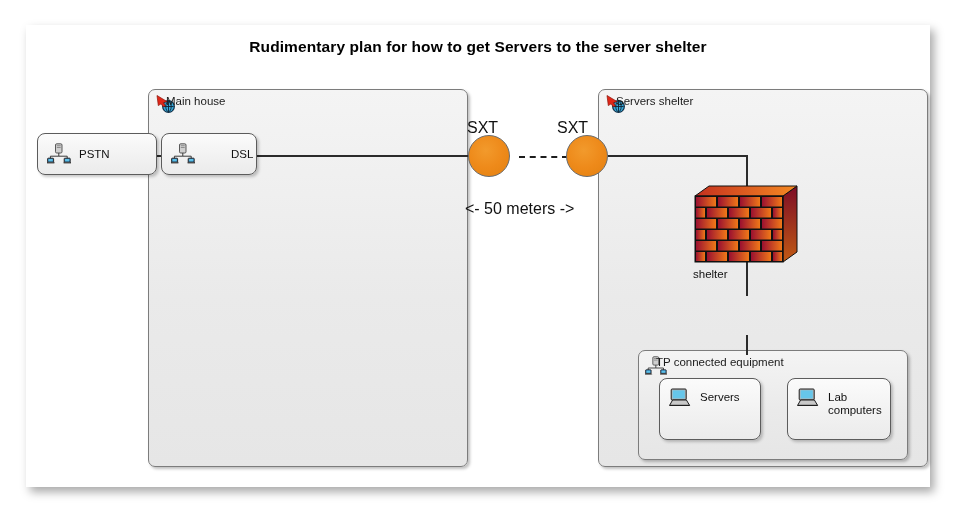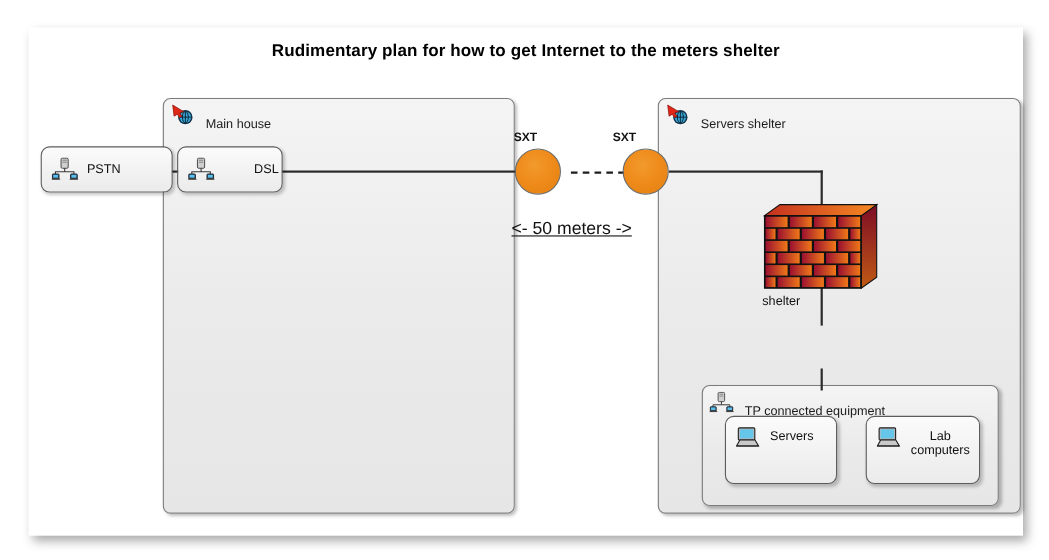--- a/index.html
+++ b/index.html
@@ -42,43 +42,41 @@
   .zone {
     position: absolute;
     background: linear-gradient(180deg, #f4f4f4 0%, #eaeaea 55%, #e6e6e6 100%);
     border: 1px solid #7c7c7c;
     border-radius: 7px;
     box-shadow: 2px 2px 3px rgba(0,0,0,0.25);
     box-sizing: border-box;
   }
   .zone-title {
     position: absolute;
-    left: 38px;
+    left: 17px;
     top: 5px;
     font-size: 11.5px;
     color: #1b1b1b;
     white-space: nowrap;
-    margin-top: 12px;
   }
   .zone-icon {
     position: absolute;
     left: 6px;
     top: 4px;
     width: 22px;
     height: 20px;
   }
   
   .node {
     position: absolute;
     background: linear-gradient(180deg, #fbfbfb 0%, #f3f3f3 48%, #ebebeb 100%);
     border: 1px solid #5c5c5c;
     border-radius: 8px;
     box-shadow: 2px 2px 3px rgba(0,0,0,0.22);
     box-sizing: border-box;
-    text-align: center;
   }
   .node-label {
     position: absolute;
     font-size: 11.5px;
     color: #111111;
     line-height: 13px;
     white-space: pre-line;
   }
   .node-icon {
     position: absolute;
@@ -100,24 +98,23 @@
     position: absolute;
     width: 42px;
     height: 42px;
     border-radius: 50%;
     background: radial-gradient(circle at 42% 36%, #f29a2c 0%, #ee8a1a 50%, #e3800f 100%);
     border: 1px solid #6b6b6b;
     box-sizing: border-box;
   }
   .sxt-label {
     position: absolute;
-    font-size: 11px;
+    font-size: 16px;
     color: #111111;
     white-space: nowrap;
-    font-weight: bold;
   }
   .distance-label {
     position: absolute;
     font-size: 16px;
     color: #111111;
     white-space: nowrap;
   }
   
   .firewall {
     position: absolute;
@@ -130,21 +127,21 @@
     color: #111111;
     white-space: nowrap;
   }
 </style>
 </head>
 <body>
 
 <div id="screen">
   <div id="canvas">
 
-    <div class="diagram-title">Rudimentary plan for how to get Internet to the meters shelter</div>
+    <div class="diagram-title">Rudimentary plan for how to get Servers to the server shelter</div>
 
     <div class="zone" style="left:122px; top:64px; width:320px; height:378px;">
       <span class="zone-icon">
         <svg width="22" height="20" viewBox="0 0 22 20">
           <circle cx="13.5" cy="12.5" r="6.5" fill="#13324a"></circle>
           <circle cx="13.5" cy="12.5" r="5.2" fill="#39a8d8"></circle>
           <path d="M8.4 12.5h10.2M13.5 7.3v10.4" stroke="#0d2436" stroke-width="0.9" fill="none"></path>
           <ellipse cx="13.5" cy="12.5" rx="2.7" ry="5.2" fill="none" stroke="#0d2436" stroke-width="0.9"></ellipse>
           <path d="M2 1.5 L12 7.5 L8.2 8.6 L10.4 11.6 L8.2 12.8 L6.1 9.8 L3.3 11.6 Z" fill="#e02718" stroke="#8d1209" stroke-width="0.7"></path>
         </svg>
@@ -232,21 +229,21 @@
       </span>
       <span class="node-label" style="left:41px; top:14px;margin-left:28px;">DSL</span>
     </div>
 
     <div class="sxt-label" style="left:441px; top:94px;">SXT</div>
     <div class="sxt" style="left:442px; top:110px;"></div>
 
     <div class="sxt-label" style="left:531px; top:94px;">SXT</div>
     <div class="sxt" style="left:540px; top:110px;"></div>
 
-    <div class="distance-label" style="left:439px; top:175px;text-decoration:underline;">&lt;- 50 meters -&gt;</div>
+    <div class="distance-label" style="left:439px; top:175px;">&lt;- 50 meters -&gt;</div>
 
     <div class="firewall" style="left:667px; top:157px;">
       <svg width="106" height="82" viewBox="0 0 106 82">
         <defs>
           <linearGradient id="bg1" x1="0" y1="0" x2="1" y2="0">
             <stop offset="0%" stop-color="#9b1030"></stop>
             <stop offset="100%" stop-color="#f07818"></stop>
           </linearGradient>
           <linearGradient id="bgTop" x1="0" y1="0" x2="1" y2="0">
             <stop offset="0%" stop-color="#c4301f"></stop>

